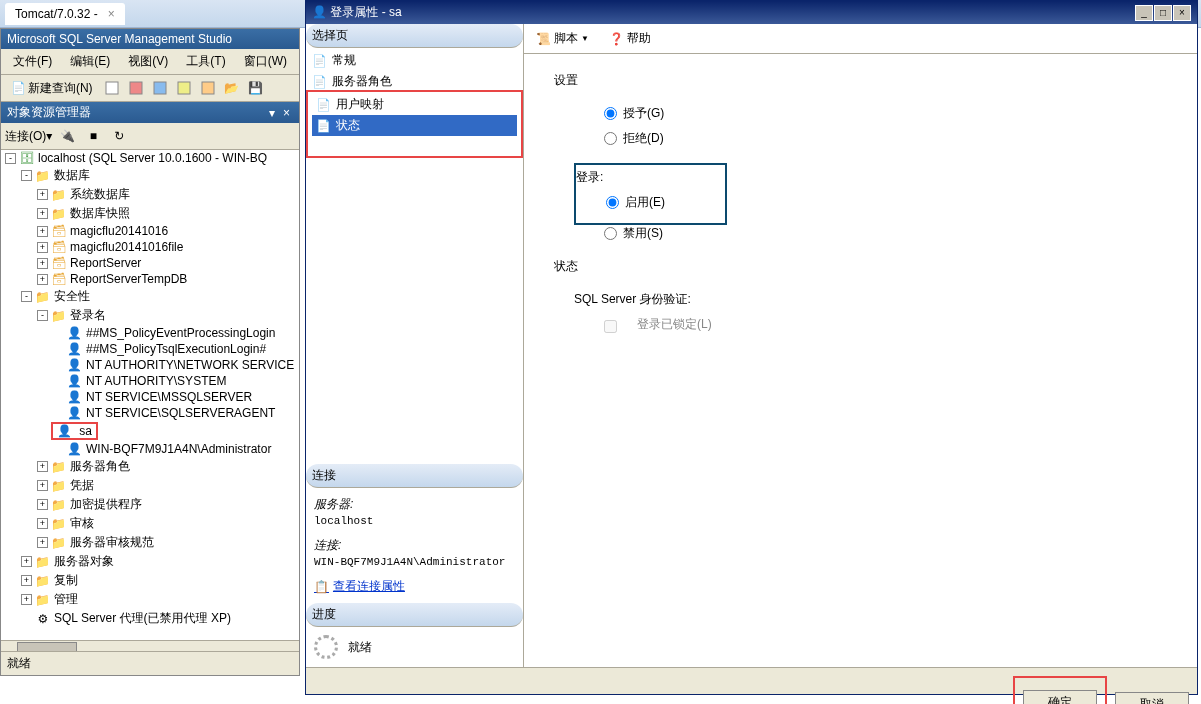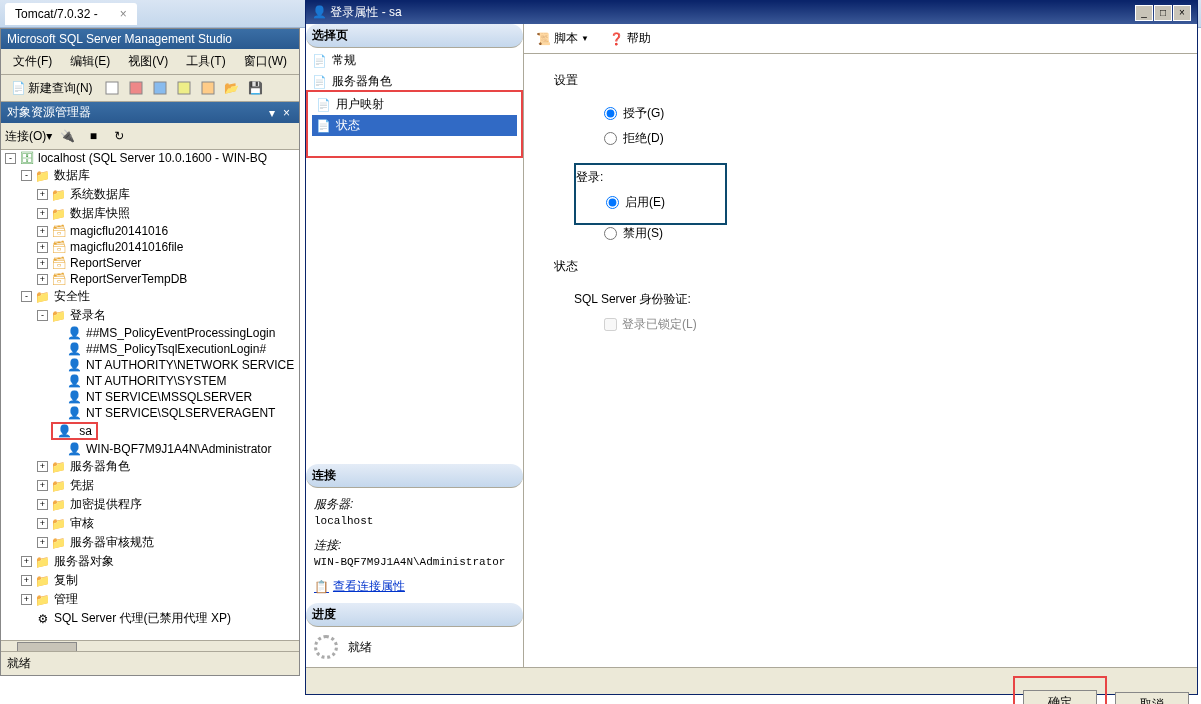--- a/index.html
+++ b/index.html
@@ -1,20 +1,20 @@
 <!DOCTYPE html>
 <html><head>
   <meta charset="utf-8">
   <style>
     * { margin: 0; padding: 0; box-sizing: border-box; font-family: "Microsoft YaHei", SimSun, sans-serif; font-size: 12px; }
     body { background: #fff; width: 1201px; height: 704px; overflow: hidden; position: relative; }
     
     
     .browser-bar { height: 28px; background: linear-gradient(#d9e5f3, #c4d7ec); display: flex; align-items: center; padding-left: 5px; border-bottom: 1px solid #9db5d3; }
-    .browser-tab { background: #fff; padding: 4px 10px; border-radius: 3px 3px 0 0; display: flex; align-items: center; gap: 22px; }
+    .browser-tab { background: #fff; padding: 4px 10px; border-radius: 3px 3px 0 0; display: flex; align-items: center; gap: 10px; }
     .browser-tab .close-x { color: #888; cursor: pointer; }
     
     
     .ssms-window { position: absolute; top: 28px; left: 0; width: 300px; height: 648px; border: 1px solid #888; background: #ece9d8; }
     .ssms-title { background: linear-gradient(#3a6ea5, #2a5a90); color: #fff; padding: 3px 6px; font-family: "Courier New", monospace; font-size: 11px; }
     .ssms-menu { background: #ece9d8; padding: 2px 4px; display: flex; gap: 2px; border-bottom: 1px solid #aca899; }
     .ssms-menu span { padding: 2px 8px; cursor: pointer; }
     .ssms-toolbar { background: #ece9d8; padding: 2px 4px; display: flex; align-items: center; gap: 2px; border-bottom: 1px solid #aca899; }
     .tb-btn { width: 22px; height: 22px; background: #ece9d8; border: 1px solid transparent; display: flex; align-items: center; justify-content: center; cursor: pointer; }
     .new-query-btn { padding: 2px 6px; display: flex; align-items: center; gap: 2px; }
@@ -43,21 +43,21 @@
     
     
     .dialog { position: absolute; top: 0; left: 305px; width: 893px; height: 695px; border: 1px solid #0a246a; background: #ece9d8; }
     .dialog-title { background: linear-gradient(#0a246a, #3b5998); color: #fff; padding: 3px 6px; display: flex; justify-content: space-between; align-items: center; }
     .dialog-title .wincontrols { display: flex; gap: 1px; }
     .wincontrol { width: 18px; height: 16px; background: #c8c4b8; border: 1px solid #fff; display: flex; align-items: center; justify-content: center; font-size: 10px; cursor: pointer; color: #000; }
     
     .dialog-body { display: flex; height: calc(100% - 50px); }
     
     .left-panel { width: 218px; background: #fff; border-right: 1px solid #aca899; display: flex; flex-direction: column; }
-    .left-section-header { background: linear-gradient(#e4ecf7, #c4d7ec); padding: 3px 6px; border-bottom: 1px solid #aca899; font-weight: bold; border-radius: 12px; }
+    .left-section-header { background: linear-gradient(#e4ecf7, #c4d7ec); padding: 3px 6px; border-bottom: 1px solid #aca899; font-weight: normal; border-radius: 12px; }
     .page-list { padding: 2px; flex: 0 0 auto; }
     .page-item { display: flex; align-items: center; padding: 2px 4px; cursor: pointer; gap: 4px; }
     .page-item.selected { background: #316ac5; color: #fff; }
     .page-item .picon { width: 16px; display: inline-flex; color: #888; }
     .page-item.selected .picon { color: #fff; }
     
     .status-highlight { border: 2px solid #e84545; margin: -2px; padding: 2px 4px 20px; }
     
     .connection-section { padding: 8px; font-size: 12px; }
     .connection-section .label { margin-bottom: 2px; font-style: italic; }
@@ -71,21 +71,21 @@
     .right-toolbar { padding: 4px 8px; border-bottom: 1px solid #aca899; display: flex; gap: 12px; align-items: center; }
     .rt-btn { display: flex; align-items: center; gap: 3px; cursor: pointer; padding: 2px 4px; }
     .rt-btn .dropdown-arrow { font-size: 8px; }
     
     .settings-area { padding: 18px 30px; flex: 1; }
     .setting-group { margin-bottom: 16px; }
     .setting-label { margin-bottom: 8px; }
     .radio-group { padding-left: 30px; }
     .radio-item { display: flex; align-items: center; gap: 6px; margin-bottom: 8px; }
     .radio-item input[type="radio"] { cursor: pointer; }
-    .checkbox-item { display: flex; align-items: center; gap: 5px; padding-left: 30px; color: #888; }
+    .checkbox-item { display: flex; align-items: flex-end; gap: 20px; padding-left: 30px; color: #888; }
     
     .login-highlight { border: 2px solid #0c4a6e; padding: 4px 60px 4px 0; display: inline-block; }
     
     .dialog-buttons { padding: 8px; display: flex; justify-content: flex-end; gap: 8px; border-top: 1px solid #aca899; }
     .dlg-btn { padding: 3px 24px; background: #ece9d8; border: 1px solid #888; cursor: pointer; }
     .ok-highlight { border: 2px solid #e84545; padding: 12px 8px 2px; }
     
     .spacer { flex: 1; }
     
     svg { display: block; }

